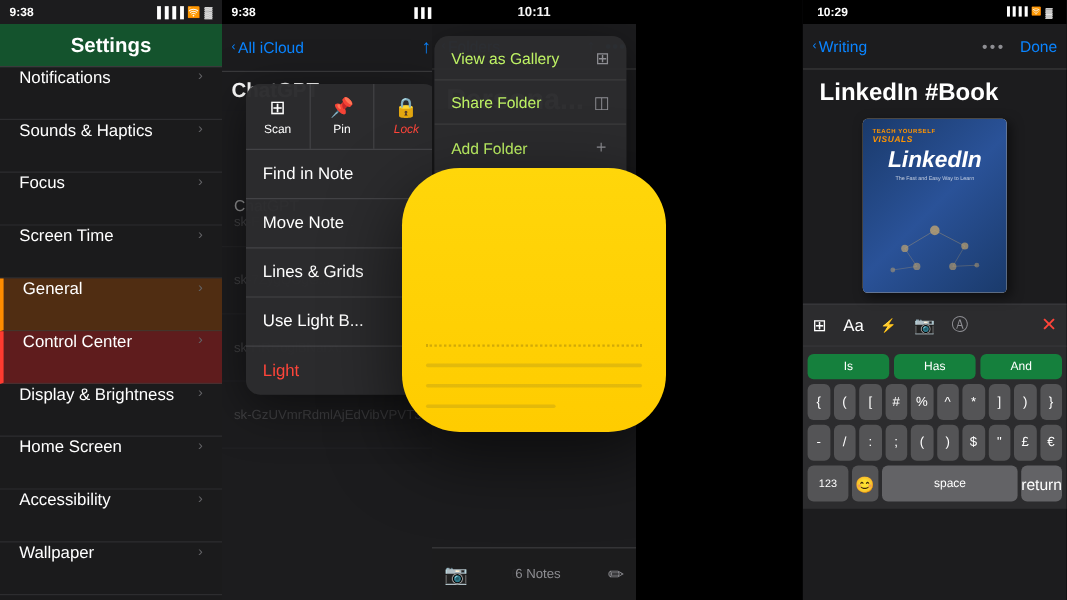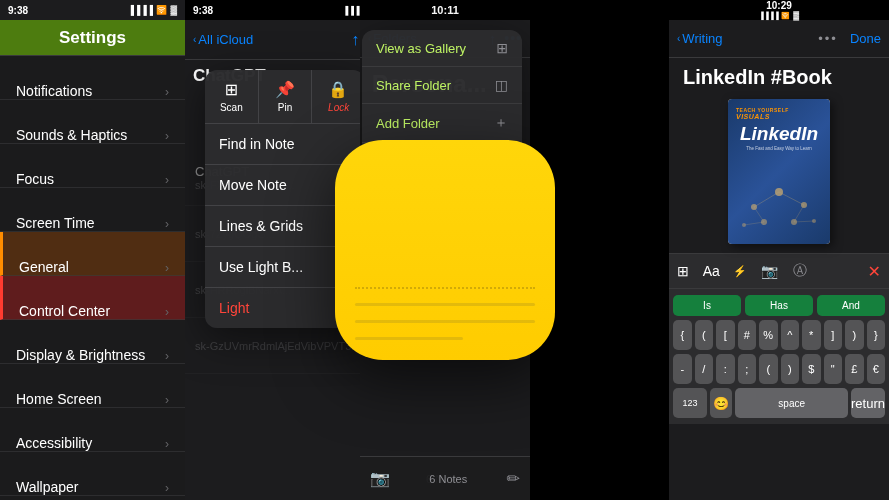--- a/index.html
+++ b/index.html
@@ -29,41 +29,41 @@
       background: #1c1c1e;
       display: flex;
       align-items: center;
       justify-content: flex-end;
       padding: 0 8px;
       gap: 4px;
     }
 
     .settings-title-bar {
       height: 36px;
-      background: #4d7c0f;
+      background: #14532d;
       display: flex;
       align-items: center;
       justify-content: center;
       border-bottom: 0.5px solid #3a3a3c;
     }
 
     .settings-title {
       color: white;
       font-size: 17px;
       font-weight: 600;
     }
 
     .settings-list {
       overflow-y: hidden;
     }
 
     .settings-item {
       height: 44px;
       display: flex;
-      align-items: flex-end;
+      align-items: flex-start;
       padding: 0 16px;
       border-bottom: 0.5px solid rgba(58, 58, 60, 0.6);
       cursor: pointer;
       position: relative;
       justify-content: space-between;
     }
 
     .settings-item-label {
       color: white;
       font-size: 14px;
@@ -349,21 +349,21 @@
       font-weight: 700;
     }
 
     .book-cover-area {
       padding: 6px 14px;
       height: 160px;
       position: relative;
     }
 
     .book-cover {
-      width: 102px;
+      width: 120px;
       height: 145px;
       background: linear-gradient(135deg, #e8d5b7 0%, #f5e6cc 100%);
       border-radius: 4px;
       overflow: hidden;
       box-shadow: 3px 3px 10px rgba(0,0,0,0.5);
       position: relative;
       margin: 0 auto;
     }
 
     .book-cover-inner {
@@ -547,21 +547,20 @@
       align-items: center;
       gap: 3px;
     }
 
     .right-panel-status {
       display: flex;
       width: 100%;
       align-items: center;
       justify-content: space-between;
       padding: 0 4px;
-      flex-direction: column;
     }
 
     .note-list-area {
       margin-top: 2px;
     }
 
     .note-list-item {
       padding: 8px 10px;
       border-bottom: 0.5px solid rgba(58,58,60,0.4);
     }

